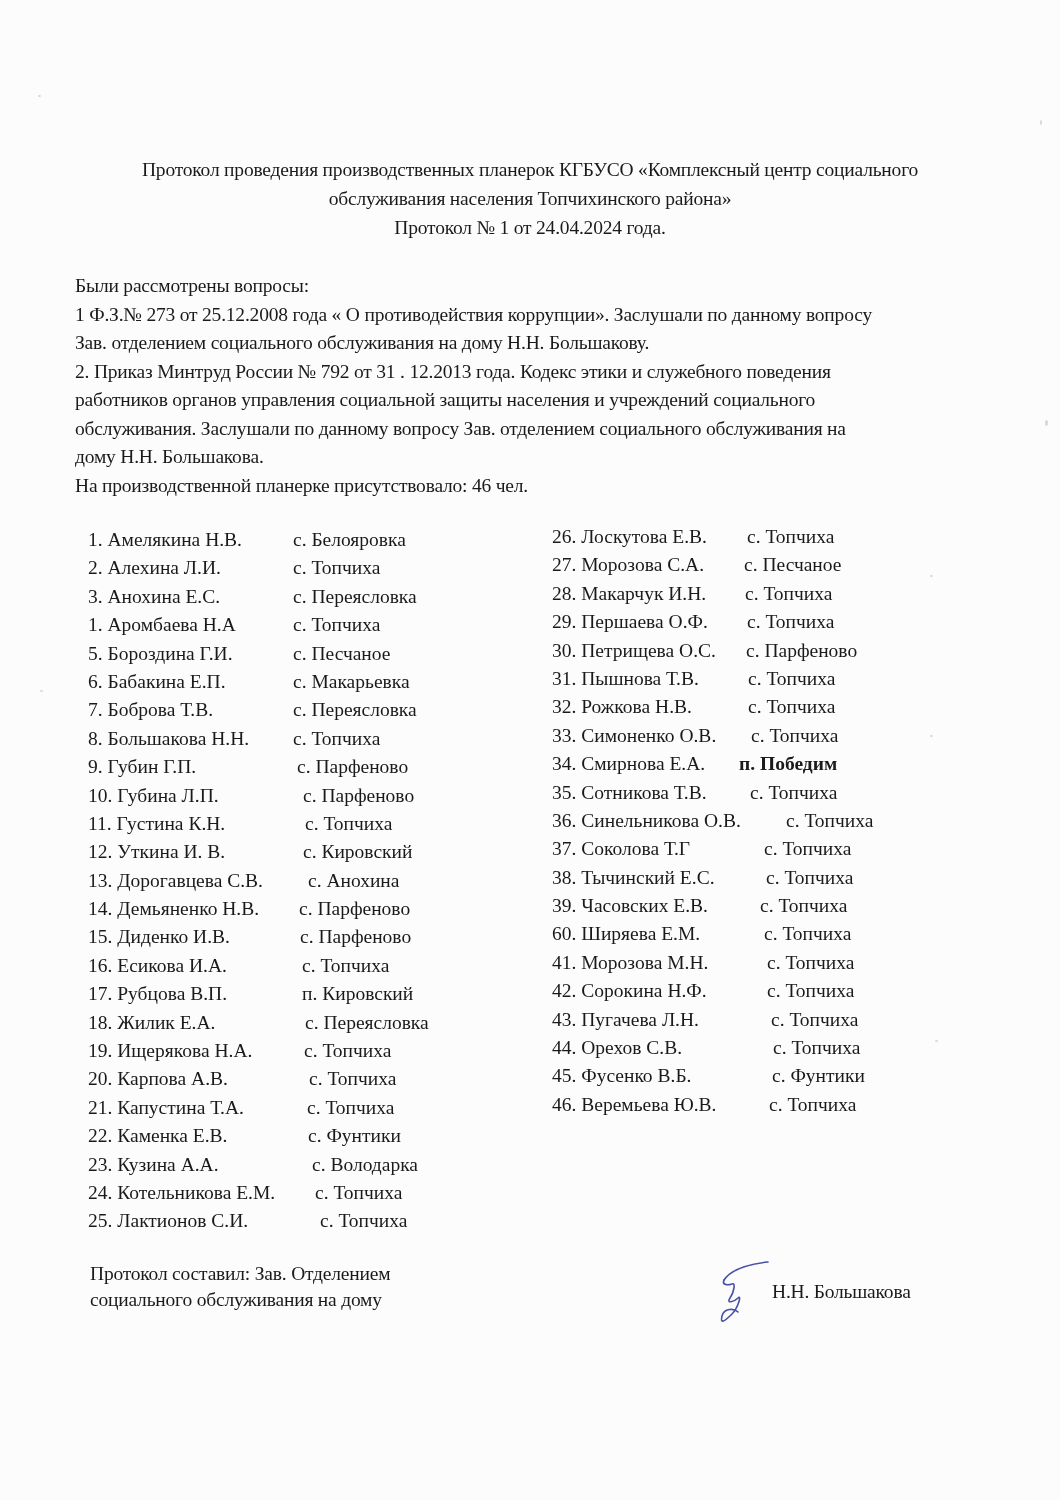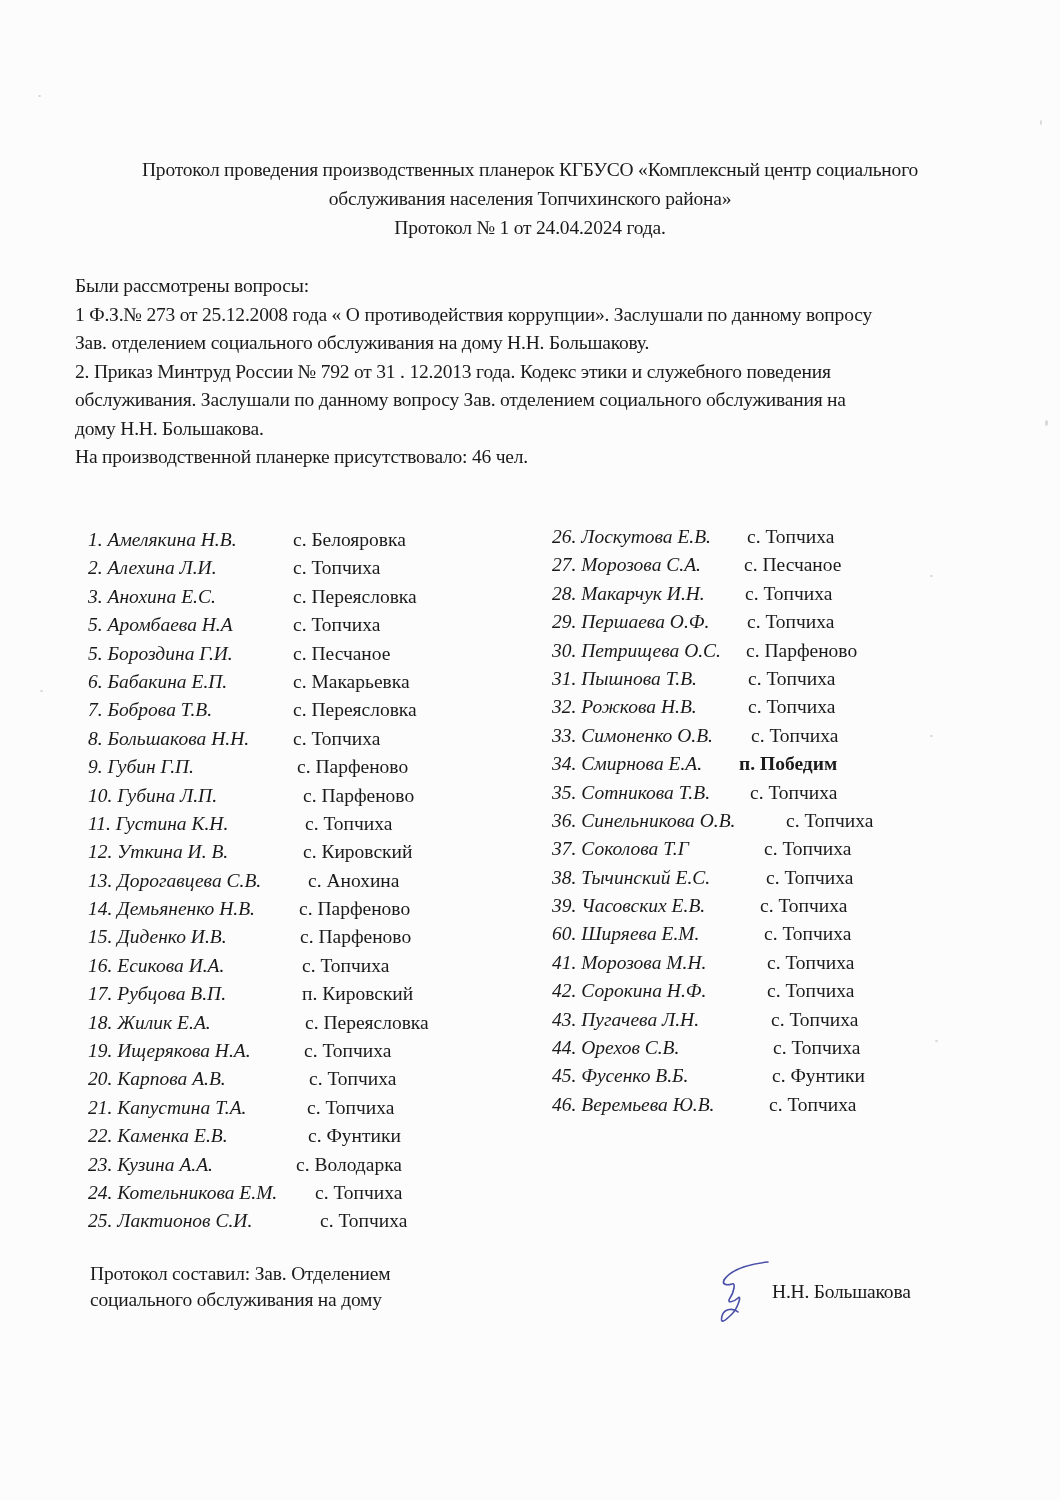--- a/index.html
+++ b/index.html
@@ -17,21 +17,21 @@
       letter-spacing: -0.2px;
     }
     .title div { white-space: nowrap; }
     .body-text {
       position: absolute; left: 75px; top: 272px; width: 930px;
       font-size: 19.5px; line-height: 28.5px; letter-spacing: -0.2px;
     }
     .body-text div { white-space: nowrap; }
     .list { position: absolute; font-size: 19.5px; line-height: 28.4px; }
     .list .row { position: relative; height: 28.4px; white-space: nowrap; }
-    .list .name { position: absolute; left: 0; font-style: italic; }
+    .list .name { position: absolute; left: 0; }
     .list .place { position: absolute; }
     #list-left { left: 88px; top: 526px; }
     #list-right { left: 552px; top: 523px; }
     .footer-left {
       position: absolute; left: 90px; top: 1261px;
       font-size: 19.5px; line-height: 26px; letter-spacing: -0.2px;
     }
     .footer-name {
       position: absolute; left: 772px; top: 1281px; font-size: 19.5px;
       letter-spacing: -0.2px;
@@ -48,40 +48,41 @@
     <div>Протокол проведения производственных планерок  КГБУСО «Комплексный центр социального</div>
     <div>обслуживания населения Топчихинского района»</div>
     <div>Протокол № 1  от 24.04.2024  года.</div>
   </div>
 
   <div class="body-text">
     <div>Были рассмотрены вопросы:</div>
     <div>1 Ф.З.№ 273  от 25.12.2008 года « О противодействия  коррупции». Заслушали по данному вопросу</div>
     <div>Зав. отделением социального обслуживания на дому Н.Н. Большакову.</div>
     <div>2. Приказ Минтруд России № 792  от 31 . 12.2013 года. Кодекс этики и служебного поведения</div>
+    <div>работников органов управления социальной защиты населения  и учреждений социального</div>
     <div>обслуживания. Заслушали по данному вопросу  Зав. отделением социального обслуживания на</div>
     <div>дому  Н.Н. Большакова.</div>
     <div>На производственной планерке присутствовало: 46 чел.</div>
   </div>
 
   <div class="list" id="list-left">
       <div class="row">
         <span class="name">1.   Амелякина Н.В.</span>
         <span class="place" style="left: 205px;">с. Белояровка</span>
       </div>
       <div class="row">
         <span class="name">2.   Алехина Л.И.</span>
         <span class="place" style="left: 205px;">с. Топчиха</span>
       </div>
       <div class="row">
         <span class="name">3.   Анохина Е.С.</span>
         <span class="place" style="left: 205px;">с. Переясловка</span>
       </div>
       <div class="row">
-        <span class="name">5.   Аромбаева Н.А</span>
+        <span class="name">1.   Аромбаева Н.А</span>
         <span class="place" style="left: 205px;">с. Топчиха</span>
       </div>
       <div class="row">
         <span class="name">5.   Бороздина Г.И.</span>
         <span class="place" style="left: 205px;">с. Песчаное</span>
       </div>
       <div class="row">
         <span class="name">6.   Бабакина Е.П.</span>
         <span class="place" style="left: 205px;">с. Макарьевка</span>
       </div>
@@ -144,21 +145,21 @@
       <div class="row">
         <span class="name">21. Капустина Т.А.</span>
         <span class="place" style="left: 219px;">с. Топчиха</span>
       </div>
       <div class="row">
         <span class="name">22. Каменка Е.В.</span>
         <span class="place" style="left: 220px;">с. Фунтики</span>
       </div>
       <div class="row">
         <span class="name">23. Кузина А.А.</span>
-        <span class="place" style="left: 208px;">с. Володарка</span>
+        <span class="place" style="left: 224px;">с. Володарка</span>
       </div>
       <div class="row">
         <span class="name">24. Котельникова Е.М.</span>
         <span class="place" style="left: 227px;">с. Топчиха</span>
       </div>
       <div class="row">
         <span class="name">25. Лактионов С.И.</span>
         <span class="place" style="left: 232px;">с. Топчиха</span>
       </div>
     </div>

